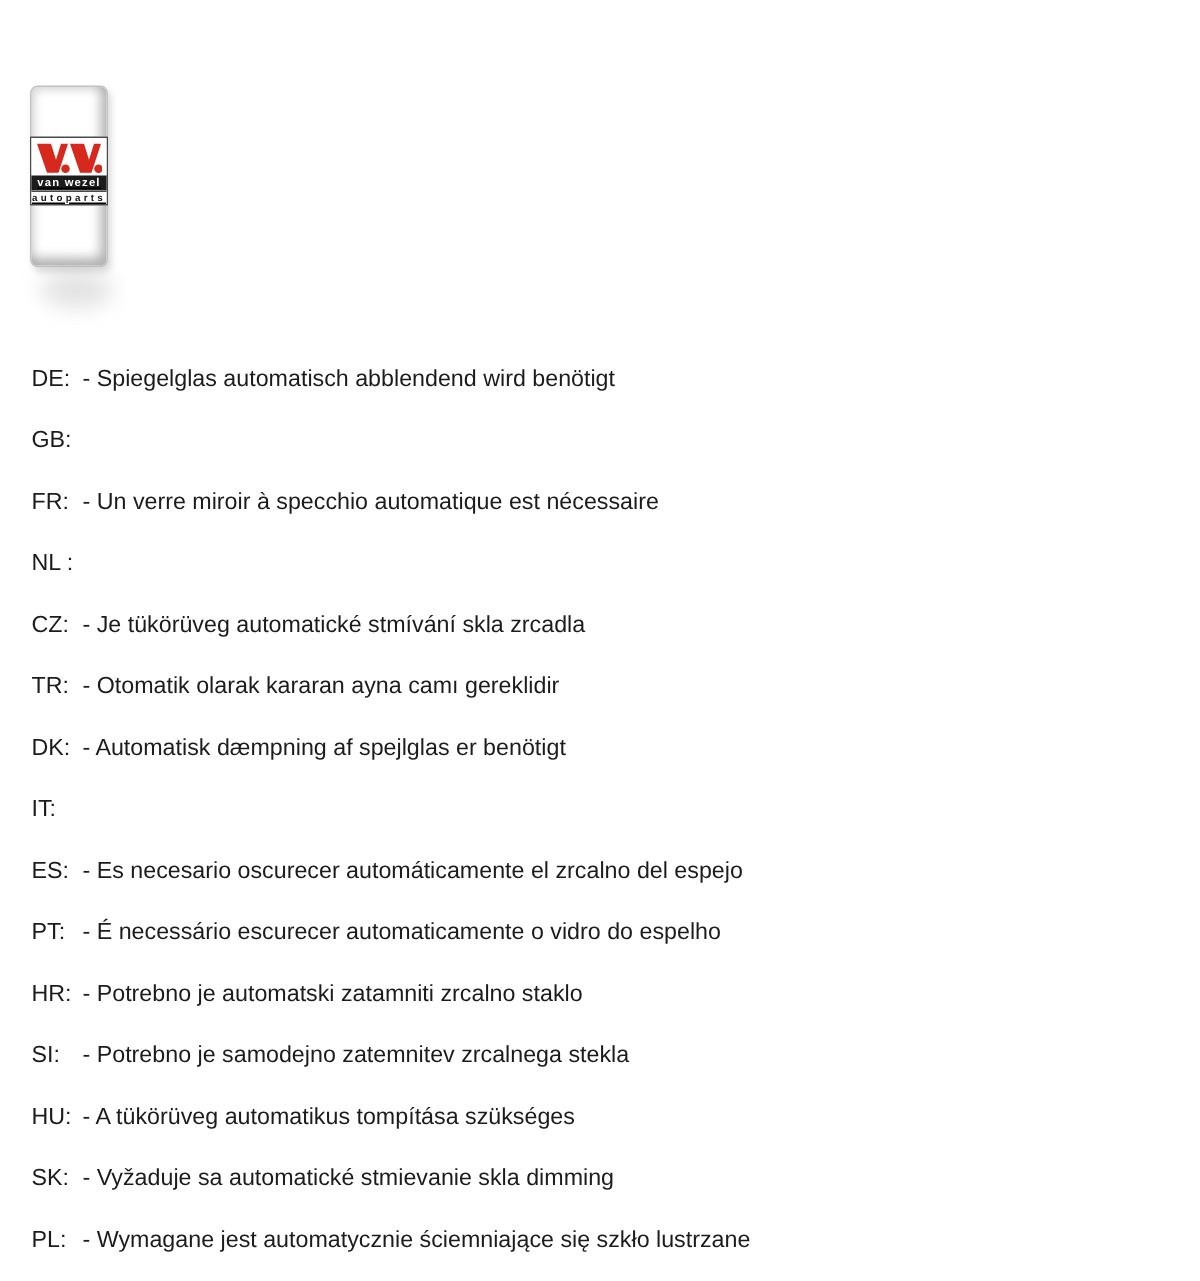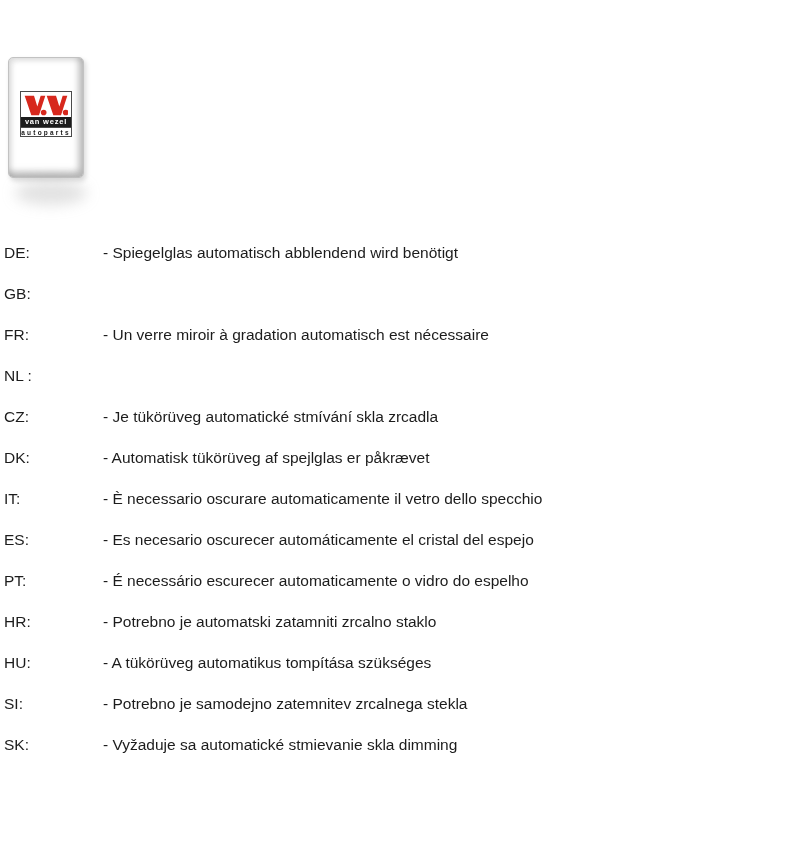--- a/index.html
+++ b/index.html
@@ -11,32 +11,33 @@
   }
   .page {
     position: relative;
     width: 800px; height: 854px;
     background: #ffffff;
   }
 
   
   .logo-card {
     position: absolute;
-    left: 8px; top: 57px;
-    width: 76px; height: 121px;
+    left: 20px; top: 57px;
+    width: 52px; height: 121px;
     background: #ffffff;
     border: 1px solid #c2c2c2;
     border-radius: 5px;
     box-shadow:
       inset -4px -5px 7px rgba(120,120,120,0.55),
       inset 3px 3px 5px rgba(190,190,190,0.45),
       2px 3px 5px rgba(0,0,0,0.15);
     display: flex;
     align-items: center;
     justify-content: center;
+    text-decoration: underline;
   }
   .logo-card::after {
     content: "";
     position: absolute;
     left: 6px; right: -4px;
     bottom: -28px;
     height: 24px;
     background: rgba(150,150,150,0.28);
     filter: blur(7px);
     border-radius: 50%;
@@ -91,27 +92,26 @@
   .row {
     height: 41px;
     display: flex;
     align-items: center;
     color: #1c1c1c;
     font-size: 15.5px;
   }
   .code {
     flex: none;
     width: 55px;
-    padding-left: 4px;
+    padding-left: 21px;
     white-space: nowrap;
   }
   .text {
     flex: none;
     white-space: nowrap;
-    margin-left: 48px;
   }
 </style>
 </head>
 <body>
 
 <div class="page">
 
   <div class="logo-card">
     <div class="logo-box">
       <div class="logo-mark-area">
@@ -134,68 +134,75 @@
     <span class="code">DE:</span>
     <span class="text">- Spiegelglas automatisch abblendend wird benötigt</span>
   </div>
 
   <div class="row">
     <span class="code">GB:</span>
   </div>
 
   <div class="row">
     <span class="code">FR:</span>
-    <span class="text">- Un verre miroir à gradation automatisch est nécessaire</span>
+    <span class="text">- Un verre miroir à specchio automatique est nécessaire</span>
   </div>
 
   <div class="row">
     <span class="code">NL :</span>
   </div>
 
   <div class="row">
     <span class="code">CZ:</span>
     <span class="text">- Je tükörüveg automatické stmívání skla zrcadla</span>
   </div>
 
+  <div class="row">
+    <span class="code">TR:</span>
+    <span class="text">- Otomatik olarak kararan ayna camı gereklidir</span>
+  </div>
 
   <div class="row">
     <span class="code">DK:</span>
-    <span class="text">- Automatisk tükörüveg af spejlglas er påkrævet</span>
+    <span class="text">- Automatisk dæmpning af spejlglas er benötigt</span>
   </div>
 
   <div class="row">
     <span class="code">IT:</span>
-    <span class="text">- È necessario oscurare automaticamente il vetro dello specchio</span>
   </div>
 
   <div class="row">
     <span class="code">ES:</span>
-    <span class="text">- Es necesario oscurecer automáticamente el cristal del espejo</span>
+    <span class="text">- Es necesario oscurecer automáticamente el zrcalno del espejo</span>
   </div>
 
   <div class="row">
     <span class="code">PT:</span>
     <span class="text">- É necessário escurecer automaticamente o vidro do espelho</span>
   </div>
 
   <div class="row">
     <span class="code">HR:</span>
     <span class="text">- Potrebno je automatski zatamniti zrcalno staklo</span>
   </div>
 
   <div class="row">
+    <span class="code">SI:</span>
+    <span class="text">- Potrebno je samodejno zatemnitev zrcalnega stekla</span>
+  </div>
+
+  <div class="row">
     <span class="code">HU:</span>
     <span class="text">- A tükörüveg automatikus tompítása szükséges</span>
   </div>
 
   <div class="row">
-    <span class="code">SI:</span>
-    <span class="text">- Potrebno je samodejno zatemnitev zrcalnega stekla</span>
-  </div>
-
-  <div class="row">
     <span class="code">SK:</span>
     <span class="text">- Vyžaduje sa automatické stmievanie skla dimming</span>
   </div>
 
+  <div class="row">
+    <span class="code">PL:</span>
+    <span class="text">- Wymagane jest automatycznie ściemniające się szkło lustrzane</span>
+  </div>
 </div>
 
 </div>
 
 </body></html>

